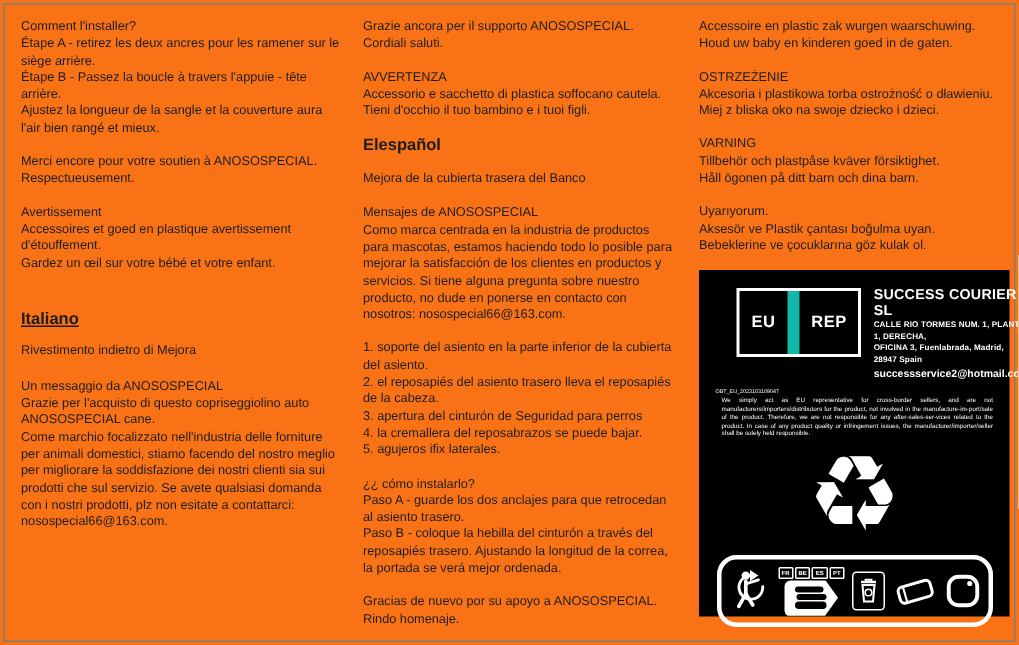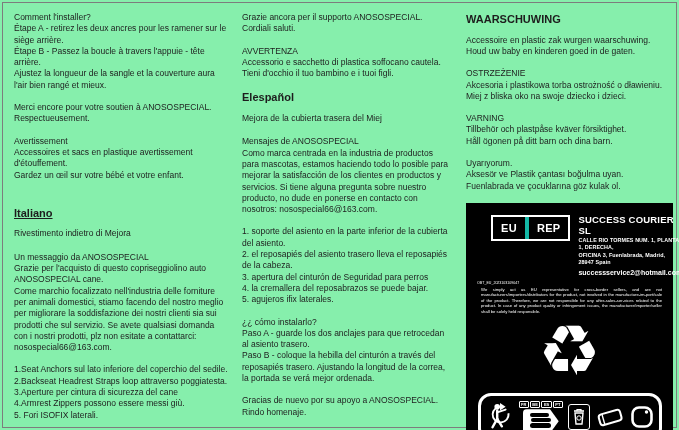--- a/index.html
+++ b/index.html
@@ -1,40 +1,40 @@
 <!DOCTYPE html>
 <html><head>
 <meta charset="utf-8">
 <style>
   html,body { margin:0; padding:0; background:#fff; }
   .page {
-    position:relative; width:679px; height:430px; background:#86efac;
+    position:relative; width:679px; height:430px; background:#f97316;
     font-family:"Liberation Sans", sans-serif; color:#1d1d1d; overflow:hidden;
   }
   .frame { position:absolute; inset:2px; border:1px solid #7d7d7d; pointer-events:none; }
   .cols { position:absolute; top:12px; left:14px; display:flex; gap:14px; }
   .col  { font-size:8.5px; line-height:1.33; }
   .col-1 { width:214px; }
   .col-2 { width:210px; }
   .col-3 { width:209px; }
   .para { margin:0 0 11px 0; white-space:pre-line; }
   .h1 { font-size:11px; font-weight:bold; margin:0 0 8px 0; }
   .mt-xl { margin-top:25px;text-decoration:underline; }
   .mt-lg { }
   .sub { margin-bottom:12px; }
 
   
   .card {
     background:#000; color:#fff; margin-top:5px; width:207px; height:231px;
     box-sizing:border-box; padding:12px 9px 8px 9px;
   }
   .card-head { display:flex; align-items:flex-start; gap:8px; margin-left:16px; }
-  .eurep { display:flex; border:2px solid #fff; height:26px; box-sizing:border-box; flex:0 0 auto; }
+  .eurep { display:flex; border:2px solid #fff; height:46px; box-sizing:border-box; flex:0 0 auto; }
   .eurep-cell { display:flex; align-items:center; justify-content:center; font-weight:bold; font-size:11px; padding:0 8px; letter-spacing:0.3px; }
-  .eurep-cell + .eurep-cell { border-left:4px solid #14b8a6; }
+  .eurep-cell + .eurep-cell { border-left:8px solid #14b8a6; }
   .company { font-size:9.5px; font-weight:bold; letter-spacing:0.2px; line-height:1.15; }
   .addr { font-size:5.4px; font-weight:bold; line-height:1.4; letter-spacing:0.1px; }
   .email { font-size:7px; font-weight:bold; margin-top:1px; }
   .code { font-size:3.6px; margin:4px 0 0 2px; line-height:1.2; }
   .disclaimer { font-size:4.2px; line-height:1.32; text-align:justify; margin:1px 2px 0 6px; }
   .recycle { text-align:center; font-size:70px; line-height:0.95; margin-top:4px;
              font-family:"DejaVu Sans", sans-serif; color:#fff; }
   .strip {
     margin:8px auto 0; width:168px; height:38px; border:3px solid #fff; border-radius:13px;
     display:flex; align-items:center; gap:5px; padding:2px 5px; box-sizing:content-box;
@@ -59,72 +59,66 @@
   <div class="cols">
 
     <div class="col col-1">
       <p class="para">Comment l'installer?
 Étape A - retirez les deux ancres pour les ramener sur le siège arrière.
 Étape B - Passez la boucle à travers l'appuie - tête arrière.
 Ajustez la longueur de la sangle et la couverture aura l'air bien rangé et mieux.</p>
       <p class="para">Merci encore pour votre soutien à ANOSOSPECIAL.
 Respectueusement.</p>
       <p class="para">Avertissement
-Accessoires et sacs en plastique avertissement
+Accessoires et goed en plastique avertissement
 d'étouffement.
 Gardez un œil sur votre bébé et votre enfant.</p>
       <h2 class="h1 mt-xl">Italiano</h2>
       <p class="para sub">Rivestimento indietro di Mejora</p>
       <p class="para">Un messaggio da ANOSOSPECIAL
 Grazie per l'acquisto di questo copriseggiolino auto ANOSOSPECIAL cane.
 Come marchio focalizzato nell'industria delle forniture per animali domestici, stiamo facendo del nostro meglio per migliorare la soddisfazione dei nostri clienti sia sui prodotti che sul servizio. Se avete qualsiasi domanda con i nostri prodotti, plz non esitate a contattarci: nosospecial66@163.com.</p>
-      <p class="para">1.Seat Anchors sul lato inferiore del coperchio del sedile.
-2.Backseat Headrest Straps loop attraverso poggiatesta.
-3.Aperture per cintura di sicurezza del cane
-4.Armrest Zippers possono essere messi giù.
-5. Fori ISOFIX laterali.</p>
 
     </div>
 
     <div class="col col-2">
       <p class="para">Grazie ancora per il supporto ANOSOSPECIAL.
 Cordiali saluti.</p>
       <p class="para">AVVERTENZA
 Accessorio e sacchetto di plastica soffocano cautela.
 Tieni d'occhio il tuo bambino e i tuoi figli.</p>
       <h2 class="h1 mt-lg">Elespañol</h2>
-      <p class="para sub">Mejora de la cubierta trasera del Miej</p>
+      <p class="para sub">Mejora de la cubierta trasera del Banco</p>
       <p class="para">Mensajes de ANOSOSPECIAL
 Como marca centrada en la industria de productos para mascotas, estamos haciendo todo lo posible para mejorar la satisfacción de los clientes en productos y servicios. Si tiene alguna pregunta sobre nuestro producto, no dude en ponerse en contacto con nosotros: nosospecial66@163.com.</p>
       <p class="para">1. soporte del asiento en la parte inferior de la cubierta del asiento.
 2. el reposapiés del asiento trasero lleva el reposapiés de la cabeza.
 3. apertura del cinturón de Seguridad para perros
 4. la cremallera del reposabrazos se puede bajar.
 5. agujeros ifix laterales.</p>
       <p class="para">¿¿  cómo instalarlo?
 Paso A - guarde los dos anclajes para que retrocedan al asiento trasero.
 Paso B - coloque la hebilla del cinturón a través del reposapiés trasero. Ajustando la longitud de la correa, la portada se verá mejor ordenada.</p>
       <p class="para">Gracias de nuevo por su apoyo a ANOSOSPECIAL.
 Rindo homenaje.</p>
 
     </div>
 
     <div class="col col-3">
-      <h2 class="h1">WAARSCHUWING</h2>
       <p class="para">Accessoire en plastic zak wurgen waarschuwing.
 Houd uw baby en kinderen goed in de gaten.</p>
       <p class="para">OSTRZEŻENIE
 Akcesoria i plastikowa torba ostrożność o dławieniu.
 Miej z bliska oko na swoje dziecko i dzieci.</p>
       <p class="para">VARNING
 Tillbehör och plastpåse kväver försiktighet.
 Håll ögonen på ditt barn och dina barn.</p>
       <p class="para">Uyarıyorum.
 Aksesör ve Plastik çantası boğulma uyan.
-Fuenlabrada ve çocuklarına göz kulak ol.</p>
+Bebeklerine ve çocuklarına göz kulak ol.</p>
 
       <div class="card">
         <div class="card-head">
           <div class="eurep">
             <div class="eurep-cell">EU</div>
             <div class="eurep-cell">REP</div>
           </div>
           <div>
             <div class="company">SUCCESS COURIER SL</div>
             <div class="addr">CALLE RIO TORMES NUM. 1, PLANTA 1, DERECHA,</div>

